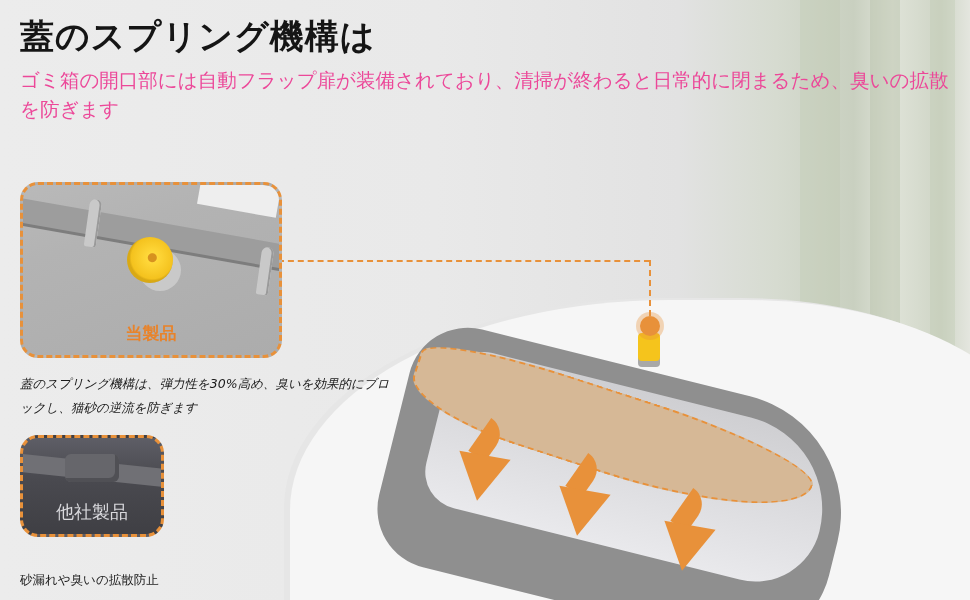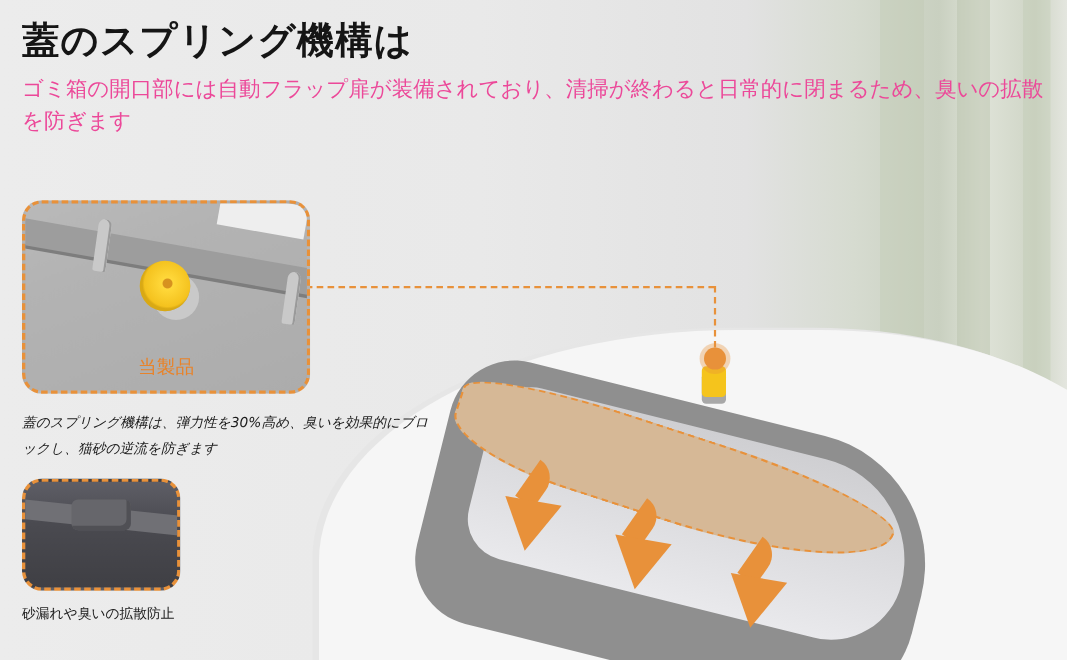--- a/index.html
+++ b/index.html
@@ -9,30 +9,30 @@
   .curtain { position:absolute; top:0; height:460px; }
   .headline { position:absolute; left:20px; top:14px; font-size:34px; font-weight:bold; letter-spacing:1px; color:#151515; margin:0; }
   .subtext { position:absolute; left:20px; top:66px; width:940px; font-size:19.5px; line-height:29px; color:#ec4899; margin:0; }
   .feat-box { position:absolute; border:3px dashed #e8913a; border-radius:18px; overflow:hidden; }
   .box-main { left:20px; top:182px; width:256px; height:170px;
      background: linear-gradient(160deg,#b9b9b9 0%,#b3b3b3 30%,#acacac 100%); }
   .box-main .bar { position:absolute; left:-20px; top:10px; width:320px; height:24px; background:#9d9d9d; transform:rotate(10deg); transform-origin:left top; box-shadow:0 3px 0 #7d7d7d; }
   .box-main .plug { position:absolute; left:104px; top:52px; width:46px; height:46px; border-radius:50%; background:radial-gradient(circle at 55% 45%,#d7921f 0 4px,#ffd83a 5px,#f4c21e 21px,#d9a914 23px); box-shadow:10px 10px 0 -2px #c9c9c9; }
   .box-main .clip { position:absolute; width:12px; height:48px; background:#c9c9c9; border-radius:6px 6px 2px 2px; box-shadow:inset -2px 0 0 #9a9a9a; }
   .box-main .white-bit { position:absolute; right:0; top:-4px; width:80px; height:30px; background:#eeeeee; transform:rotate(10deg); }
-  .box-label { position:absolute; left:0; right:0; bottom:10px; text-align:center; font-size:17px; font-weight:normal; }
+  .box-label { position:absolute; left:0; right:0; bottom:10px; text-align:center; font-size:17px; font-weight:bold; }
   .box-main .box-label { color:#e8832a; }
   .box-other { left:20px; top:435px; width:138px; height:96px;
      background: linear-gradient(180deg,#5e5e66 0%,#4a4a50 40%,#3f3f44 100%); }
   .box-other .ridge { position:absolute; left:-10px; top:24px; width:170px; height:18px; background:#707075; transform:rotate(6deg); }
   .box-other .knob { position:absolute; left:42px; top:16px; width:54px; height:28px; background:#66666b; border-radius:6px; box-shadow:inset -4px -4px 0 #505055; }
   .box-other .box-label { color:#d9d9dd; font-weight:normal; font-size:18px; }
   .caption { position:absolute; font-size:12.5px; line-height:24px; color:#1a1a1a; margin:0; }
   .cap-main { left:20px; top:372px; width:370px;font-style:italic; }
-  .cap-other { left:20px; top:546px; }
+  .cap-other { left:20px; top:568px; }
   .connector { position:absolute; border-top:2.5px dashed #e8913a; }
   .connector-v { position:absolute; border-left:2.5px dashed #e8913a; }
   .product { position:absolute; left:290px; top:300px; width:760px; height:420px; border-radius:50% 40% 0 0; background:#f6f6f6; box-shadow:-6px -2px 0 #e6e6e6; }
   .housing { position:absolute; left:424px; top:315px; width:456px; height:245px; border-radius:60px 120px 90px 60px; background:#8f8f8f; transform:rotate(14deg); transform-origin:left top; }
   .opening { position:absolute; left:456px; top:344px; width:398px; height:160px; border-radius:40px 100px 70px 40px; background:linear-gradient(180deg,#cfcfd2,#e9e9ec); transform:rotate(14deg); transform-origin:left top; }
   .flap { position:absolute; left:428px; top:330px; width:410px; height:78px; background:#d6b896; border:2.5px dashed #e8913a; border-radius:50% 60% 70% 40% / 40% 50% 90% 60%; transform:rotate(18deg); transform-origin:left top; }
   .pin { position:absolute; left:638px; top:333px; width:22px; height:28px; background:#f5c41c; border-radius:4px; box-shadow:0 6px 0 #a8a8a8; }
   .pin-marker { position:absolute; left:640px; top:316px; width:20px; height:20px; border-radius:50%; background:#e8913a; box-shadow:0 0 0 4px rgba(232,145,58,0.35); }
   .arrow { position:absolute; width:0; height:0; border-left:26px solid transparent; border-right:26px solid transparent; border-top:46px solid #e8913a; }
   .arrow-shaft { position:absolute; width:20px; height:40px; background:#e8913a; border-radius:0 20px 0 0; }
@@ -76,14 +76,15 @@
   <div class="clip" style="left:64px;top:14px;transform:rotate(8deg);"></div>
   <div class="clip" style="left:236px;top:62px;transform:rotate(8deg);"></div>
   <div class="plug"></div>
   <div class="box-label">当製品</div>
 </div>
 <p class="caption cap-main">蓋のスプリング機構は、弾力性を30%高め、臭いを効果的にブロックし、猫砂の逆流を防ぎます</p>
 
 <div class="feat-box box-other">
   <div class="ridge"></div>
   <div class="knob"></div>
+  <div class="box-label">他社製品</div>
 </div>
 <p class="caption cap-other">砂漏れや臭いの拡散防止</p>
 
 </body></html>

